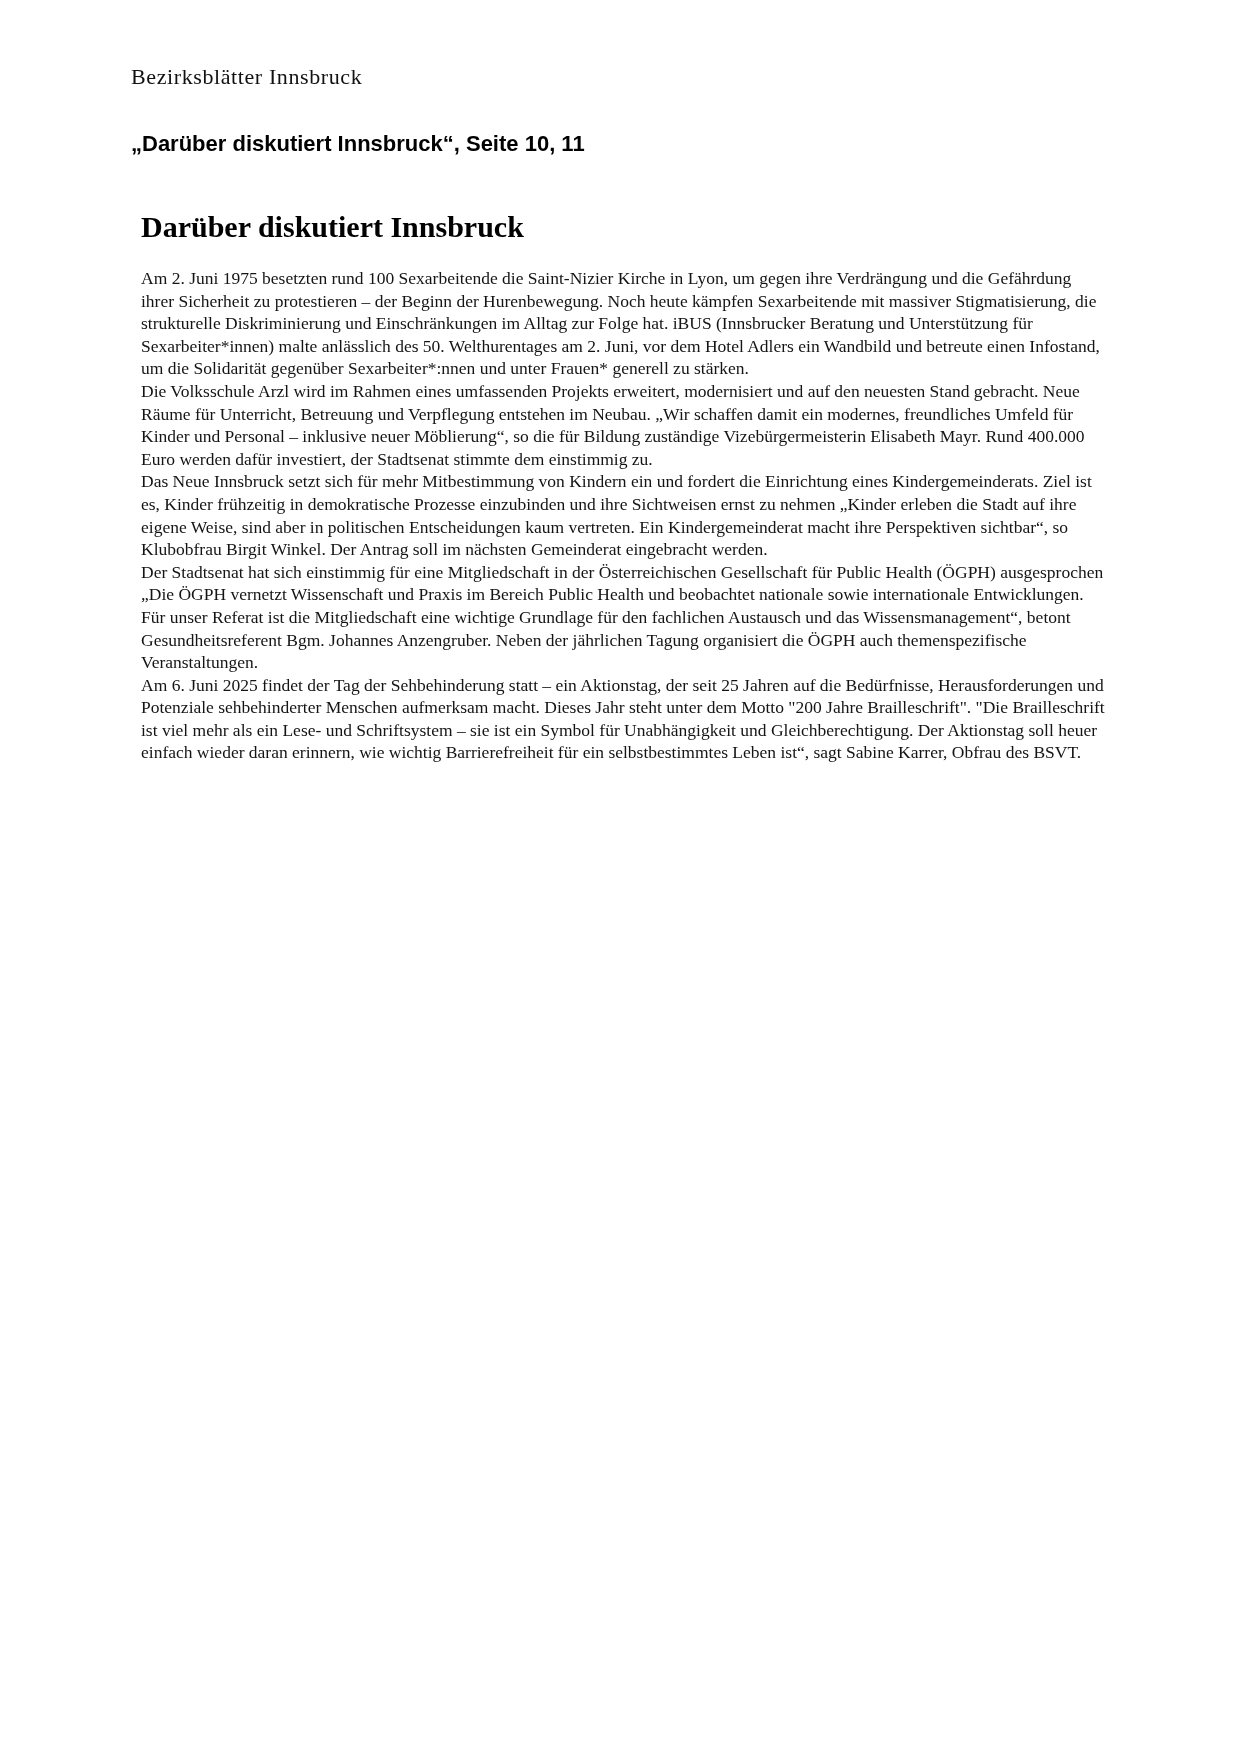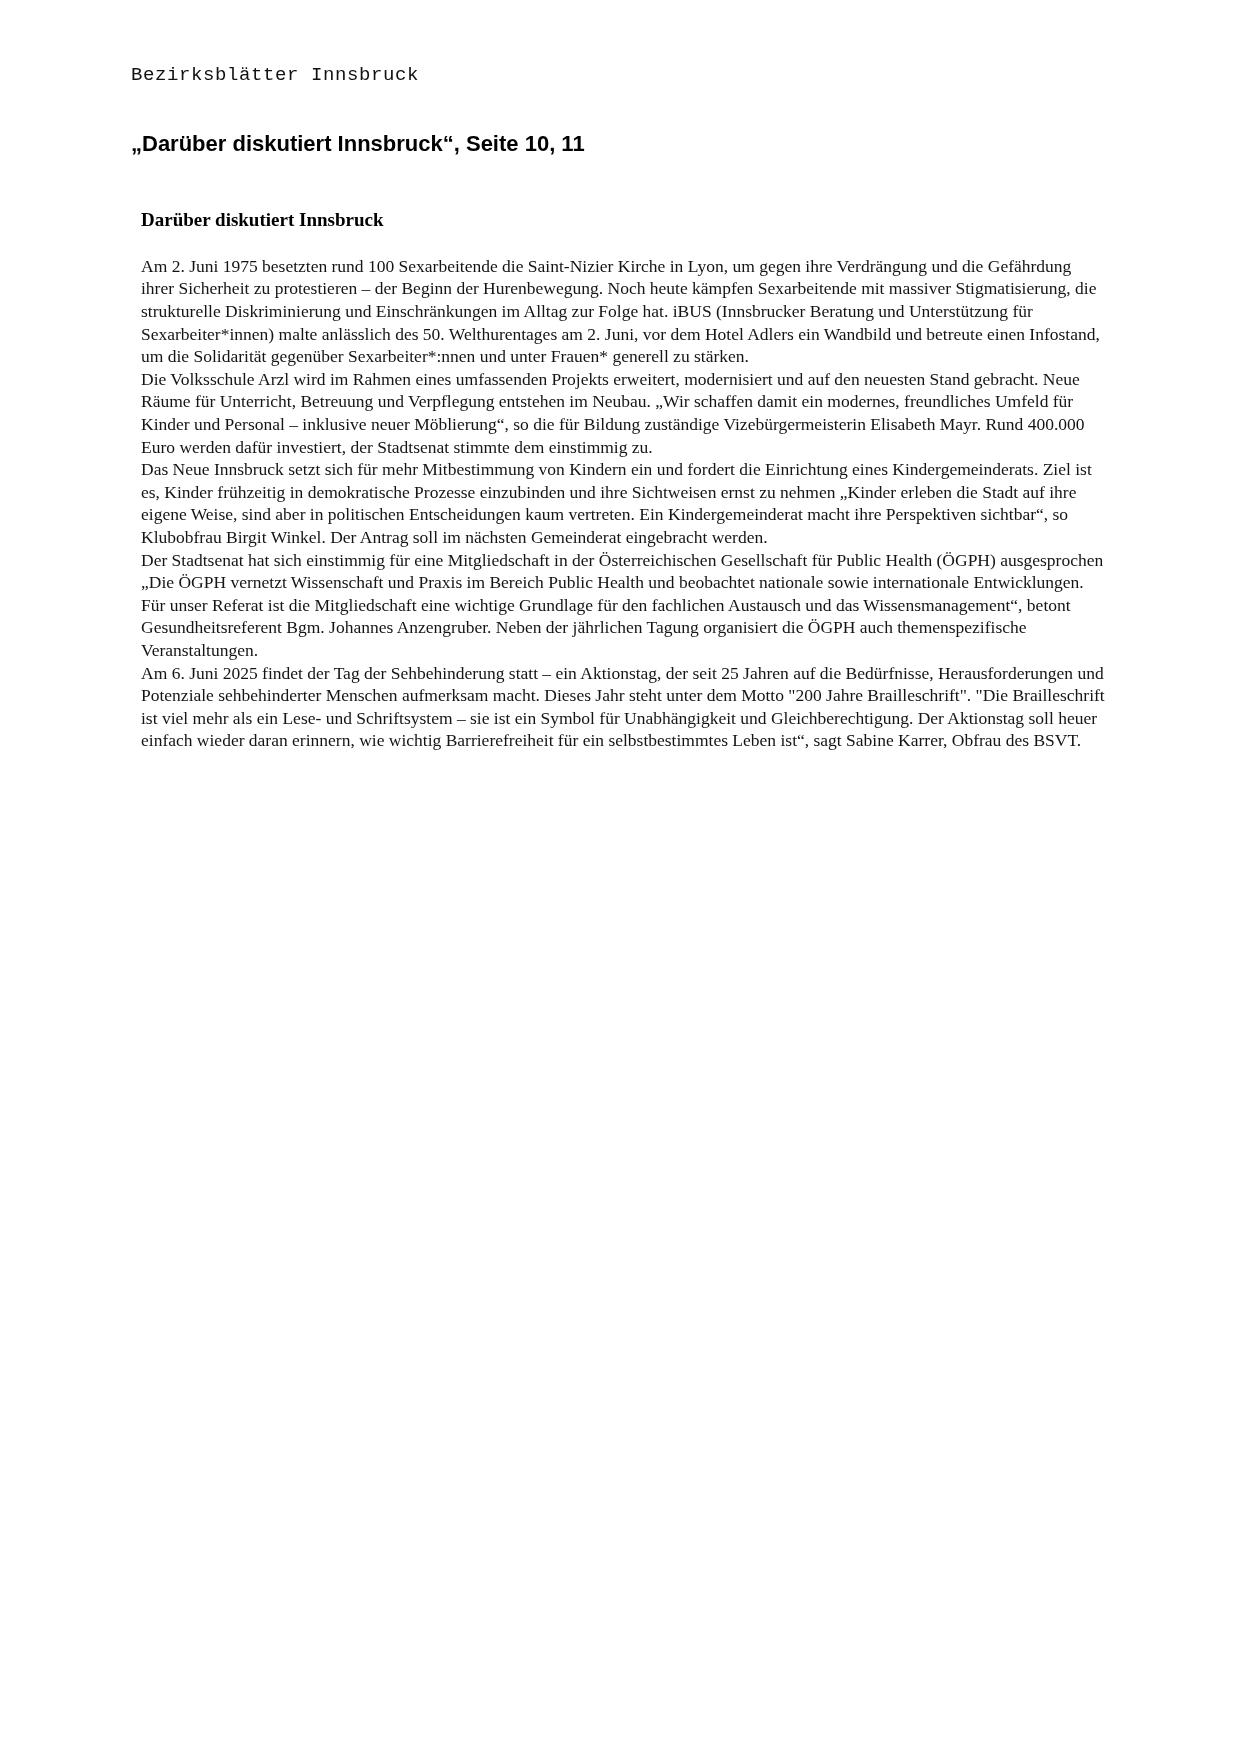--- a/index.html
+++ b/index.html
@@ -14,22 +14,22 @@
   .page {
     position: absolute;
     inset: 0;
     background: #ffffff;
     overflow: hidden;
   }
   .page-header {
     position: absolute;
     top: 64px;
     left: 131px;
-    font-family: Liberation Mono, monospace;
-    font-size: 19px;
+    font-family: Liberation Serif, serif;
+    font-size: 22px;
     letter-spacing: 0.6px;
     color: #111111;
   }
   .doc-heading {
     position: absolute;
     top: 131px;
     left: 131px;
     font-family: "Liberation Sans", sans-serif;
     font-size: 22px;
     font-weight: bold;
@@ -37,21 +37,21 @@
   }
   .article {
     position: absolute;
     top: 210px;
     left: 141px;
     width: 967px;
     color: #1a1a1a;
   }
   .article-title {
     font-family: "Liberation Serif", serif;
-    font-size: 19px;
+    font-size: 30px;
     font-weight: bold;
     color: #000000;
     line-height: 1.1;
   }
   .article-subtitle {
     margin-top: 32px;
     font-family: "Liberation Serif", serif;
     font-size: 17.5px;
     font-weight: bold;
     color: #000000;

